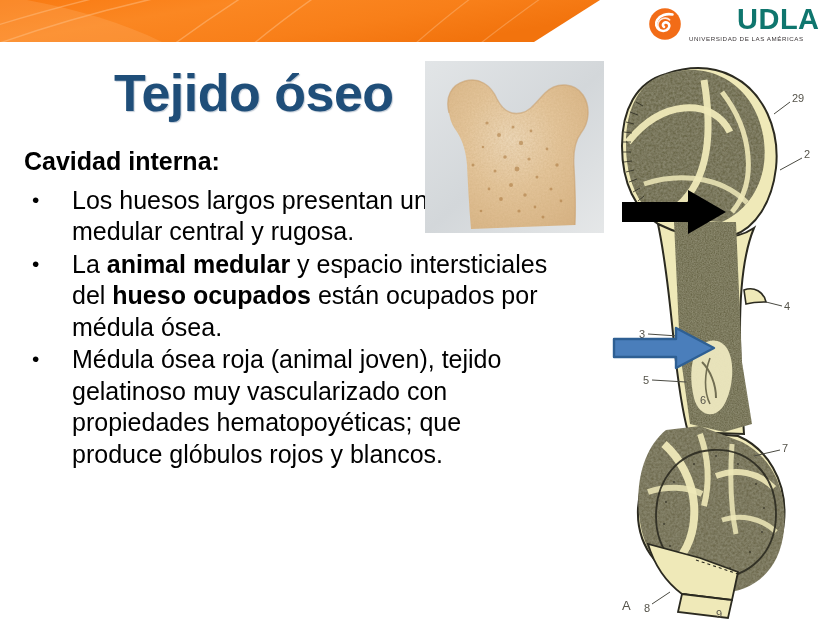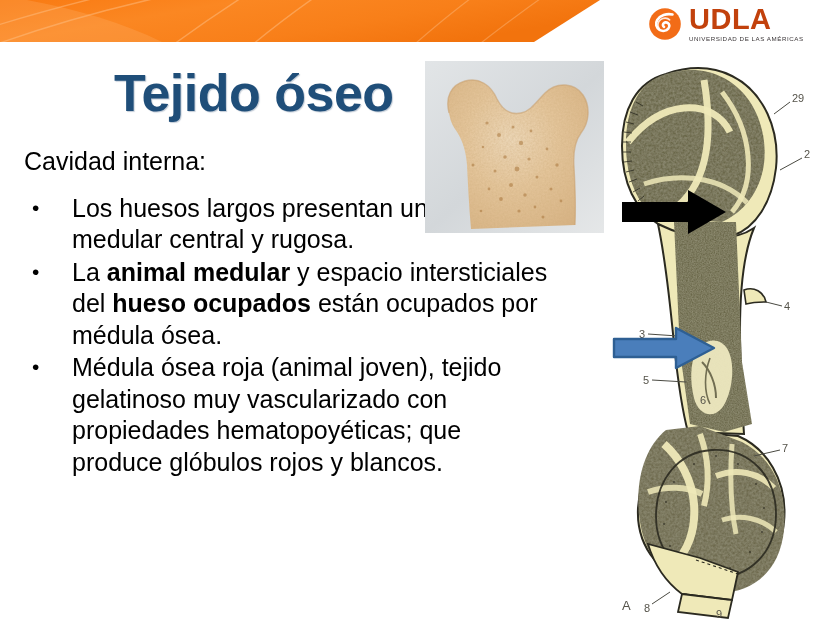--- a/index.html
+++ b/index.html
@@ -48,22 +48,23 @@
     display: flex;
     flex-direction: column;
     justify-content: center;
     line-height: 1;
   }
   .logo-word {
     font-family: "Liberation Sans", sans-serif;
     font-weight: bold;
     font-size: 29px;
     letter-spacing: 0.5px;
-    color: #c2410c;
+    color: #0f766e;
     line-height: 0.95;
+    margin-left: 48px;
   }
   .logo-sub {
     font-family: "Liberation Sans", sans-serif;
     font-size: 6.2px;
     letter-spacing: 0.55px;
     color: #3a3537;
     margin-top: 2px;
     white-space: nowrap;
   }
 
@@ -83,25 +84,25 @@
 
   
   .body-block {
     position: absolute;
     left: 24px;
     top: 147px;
     width: 530px;
   }
   .lead-in {
     font-family: "Liberation Sans", sans-serif;
-    font-weight: normal;
+    font-weight: bold;
     font-size: 25px;
     color: #000000;
     line-height: 1.18;
-    margin-bottom: 16px;
+    margin-bottom: 8px;
   }
   .bullet-row {
     display: flex;
     align-items: flex-start;
     font-family: "Liberation Sans", sans-serif;
     font-size: 25px;
     color: #000000;
     line-height: 1.26;
     margin-bottom: 1px;
   }

